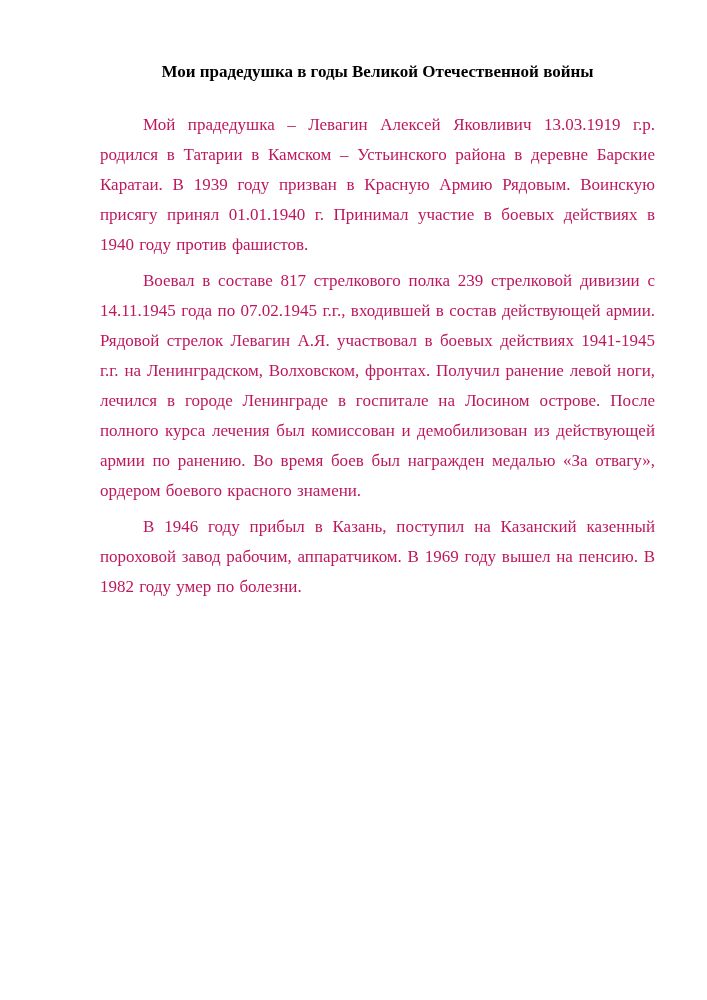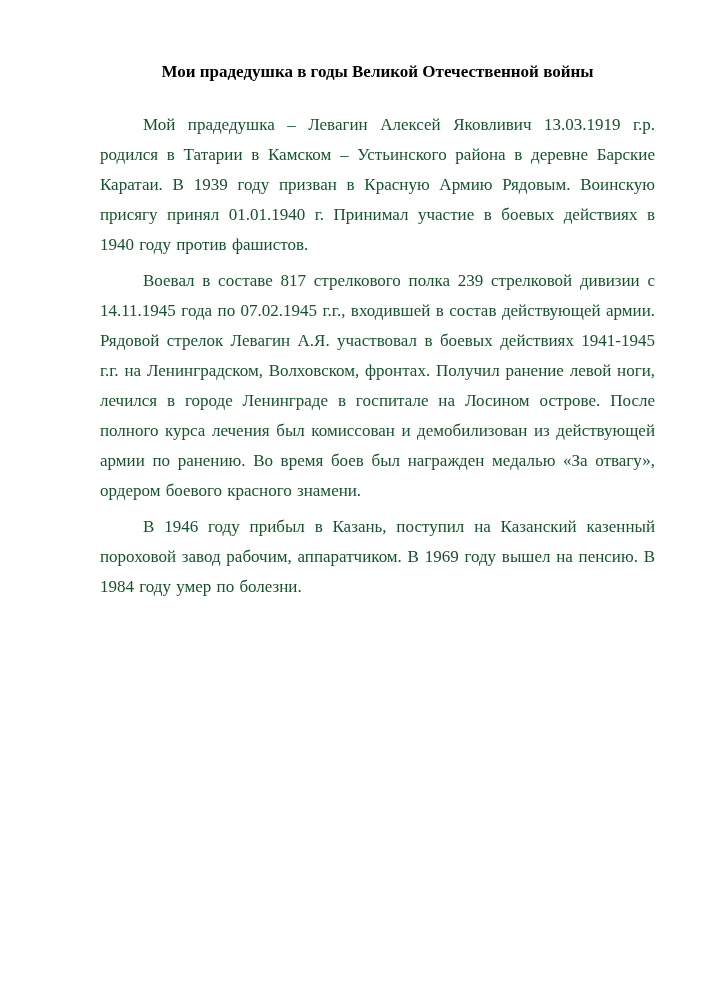--- a/index.html
+++ b/index.html
@@ -30,27 +30,27 @@
     text-align: center;
     margin: 0 0 23px 0;
     color: #000000;
   }
   .doc-paragraph {
     font-size: 17px;
     line-height: 30px;
     text-align: justify;
     text-indent: 43px;
     margin: 0 0 6px 0;
-    color: #14532d;
+    color: #be185d;
     word-spacing: 1px;
   }
 </style>
 </head>
 <body>
 
 <div class="page">
   <div class="content">
     <h1 class="doc-title">Мои прадедушка в годы Великой Отечественной войны</h1>
     <p class="doc-paragraph">Мой прадедушка – Левагин Алексей Яковливич 13.03.1919 г.р. родился в Татарии в Камском – Устьинского района в деревне Барские Каратаи. В 1939 году призван в Красную Армию Рядовым. Воинскую присягу принял 01.01.1940 г. Принимал участие в боевых действиях в 1940 году против фашистов.</p>
     <p class="doc-paragraph">Воевал в составе 817 стрелкового полка 239 стрелковой дивизии с 14.11.1945 года по 07.02.1945 г.г., входившей в состав действующей армии. Рядовой стрелок Левагин А.Я. участвовал в боевых действиях 1941-1945 г.г. на Ленинградском, Волховском, фронтах. Получил ранение левой ноги, лечился в городе Ленинграде в госпитале на Лосином острове. После полного курса лечения был комиссован и демобилизован из действующей армии по ранению. Во время боев был награжден медалью «За отвагу», ордером боевого красного знамени.</p>
-    <p class="doc-paragraph">В 1946 году прибыл в Казань, поступил на Казанский казенный пороховой завод рабочим, аппаратчиком. В 1969 году вышел на пенсию. В 1984 году умер по болезни.</p>
+    <p class="doc-paragraph">В 1946 году прибыл в Казань, поступил на Казанский казенный пороховой завод рабочим, аппаратчиком. В 1969 году вышел на пенсию. В 1982 году умер по болезни.</p>
   </div>
 </div>
 
 </body></html>

